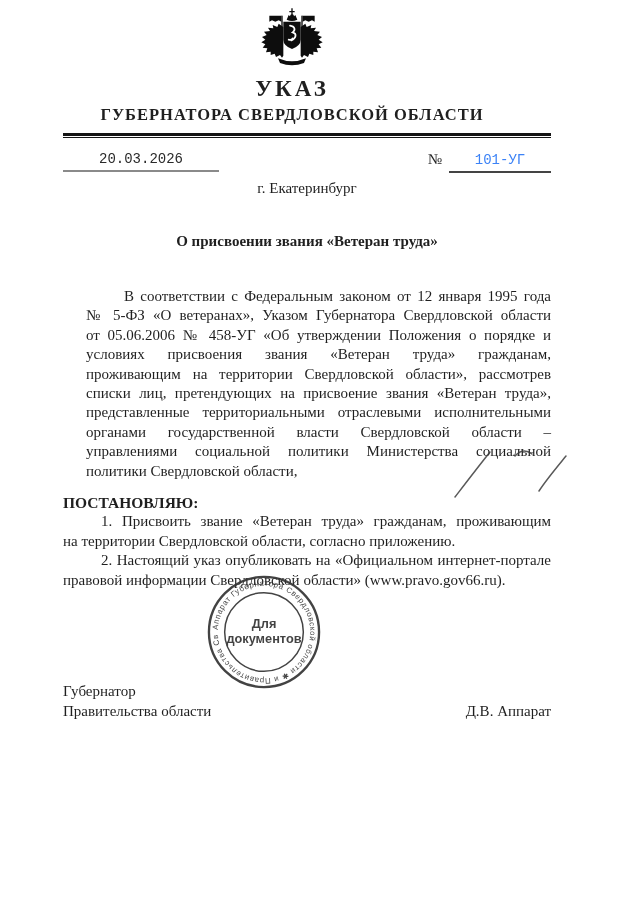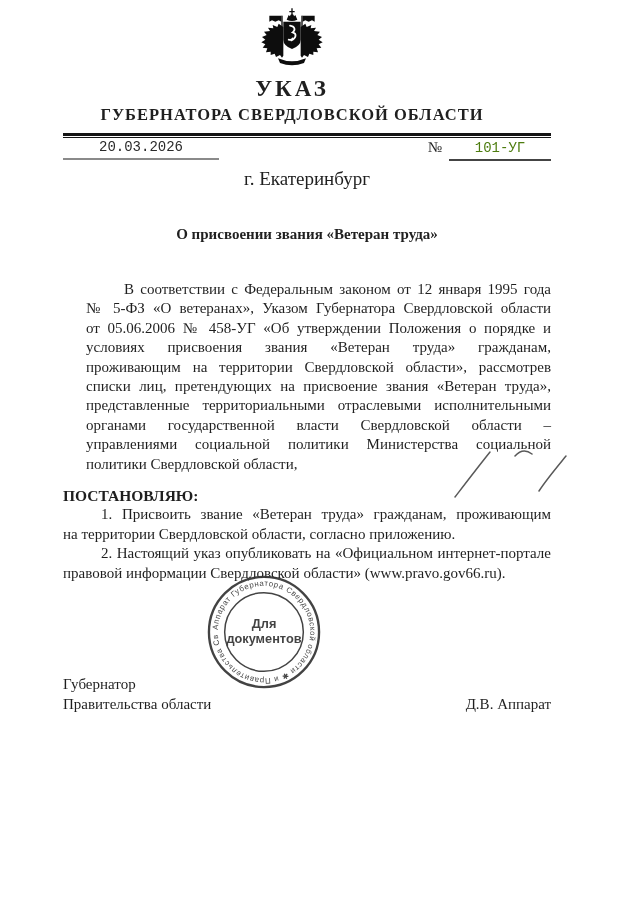--- a/index.html
+++ b/index.html
@@ -24,36 +24,36 @@
 
   .content { margin-left:63px; margin-right:33px; } 
 
   .double-rule {
     margin-top:8px; height:5px;
     border-top:3px solid #151515; border-bottom:1px solid #151515;
   }
 
   .meta-row {
     display:flex; justify-content:space-between; align-items:flex-start;
-    margin-top:1px;
+    margin-top:13px;
   }
   .date-box {
     width:156px; text-align:center; padding-bottom:3px;
     border-bottom:2px solid #8a8a8a;
     font-family:"Liberation Mono", monospace; font-size:14px; color:#2a2a2a;
   }
   .num-box { display:flex; align-items:baseline; }
   .num-sign { font-size:15px; margin-right:7px; }
   .num-val {
     width:102px; text-align:center; padding-bottom:3px;
     border-bottom:2px solid #444;
-    font-family:"Liberation Mono", monospace; font-size:14px; color:#4d7c0f;
+    font-family:"Liberation Mono", monospace; font-size:14px; color:#3b82f6;
   }
 
-  .city { text-align:center; font-size:19px; margin-top:7px; }
+  .city { text-align:center; font-size:15px; margin-top:7px; }
 
   .doc-title { text-align:center; font-weight:bold; font-size:15px; margin-top:36px; }
 
   .preamble {
     margin-top:37px; font-size:15px; line-height:19.4px;
     text-align:justify; text-indent:38px;margin-left:23px;
   }
   .resolve { font-weight:bold; font-size:15.5px; line-height:19.4px;margin-top:12px; }
   .item { font-size:15px; line-height:19.4px; text-align:justify; text-indent:38px; }
 

